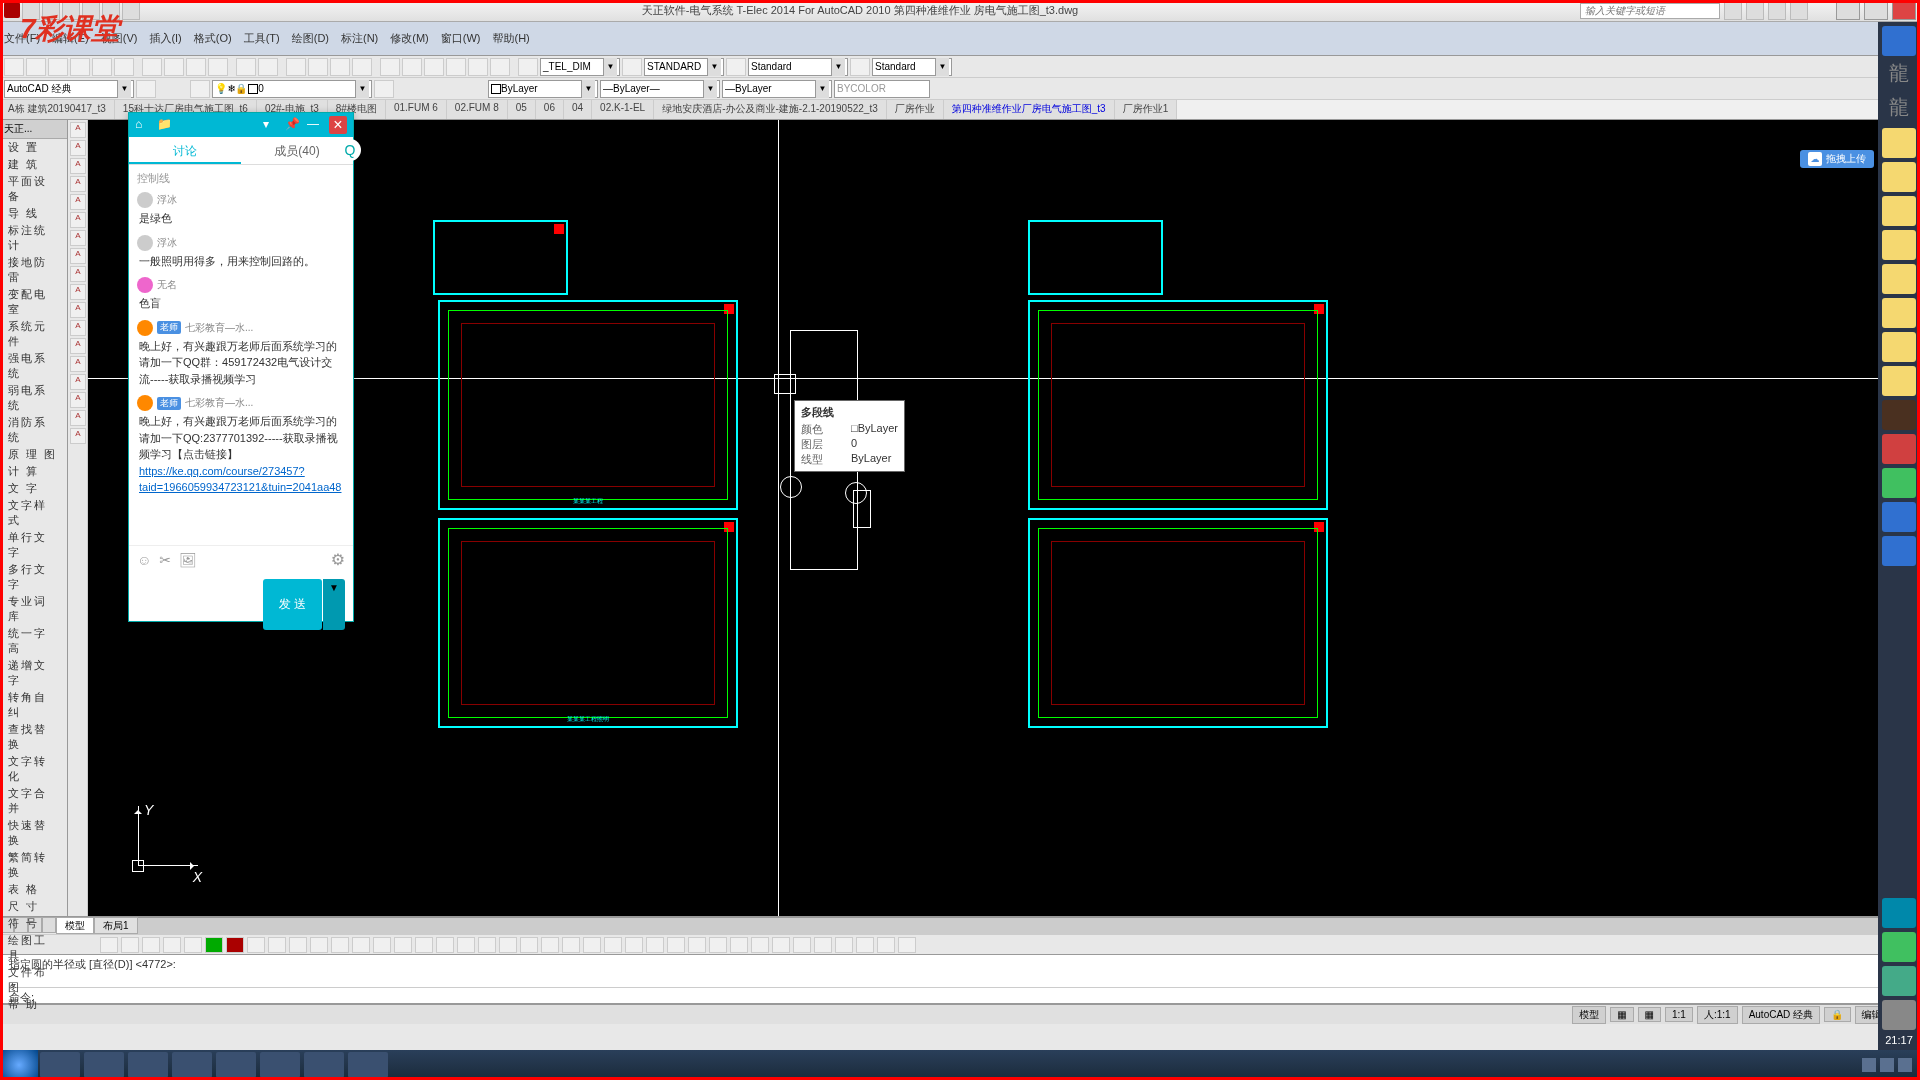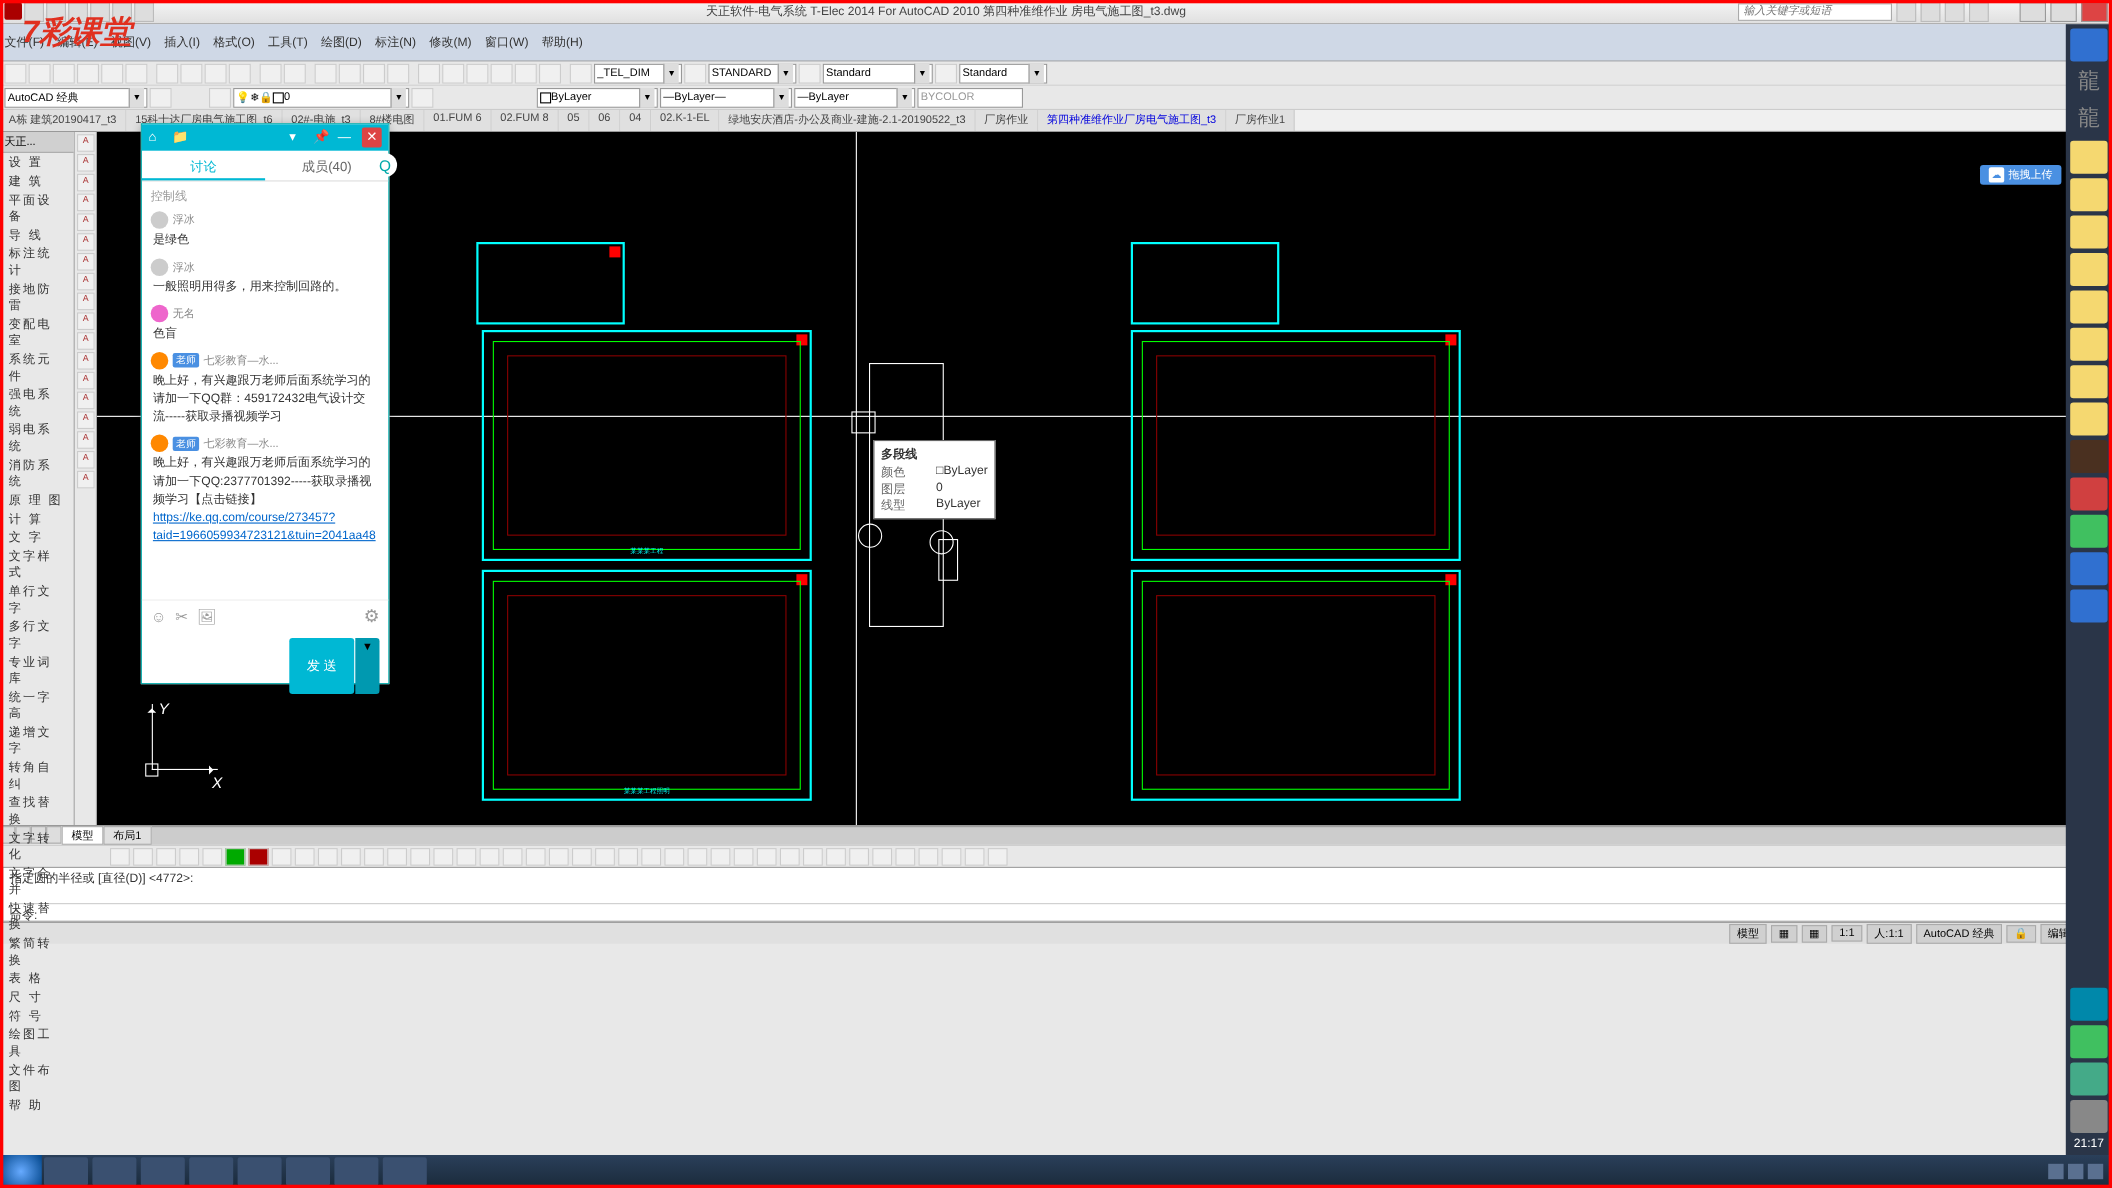--- a/index.html
+++ b/index.html
@@ -16,21 +16,21 @@
 .menubar { height: 34px; background: #cfd8e6; display: flex; font-size: 11px; padding: 0 4px; gap: 12px; align-items: center; border-bottom: 1px solid #999; }
 .menu-item { color: #333; cursor: pointer; }
 .toolbar1, .toolbar2 { height: 22px; background: #e8e8e8; display: flex; align-items: center; padding: 0 4px; gap: 2px; border-bottom: 1px solid #ccc; }
 .tb-btn { width: 20px; height: 18px; background: #f0f0f0; border: 1px solid #ccc; }
 .tb-sep { width: 4px; }
 .tb-combo { height: 18px; border: 1px solid #999; background: #fff; font-size: 10px; padding: 0 2px; display: flex; align-items: center; }
 .tb-combo-arrow { width: 14px; height: 18px; background: #ddd; border-left: 1px solid #999; margin-left: auto; display: inline-flex; align-items: center; justify-content: center; font-size: 8px; }
 .tabs-row { height: 20px; background: #f0f0f0; display: flex; font-size: 10px; border-bottom: 1px solid #999; }
 .doc-tab { padding: 2px 8px; border-right: 1px solid #ccc; background: #e0e0e0; color: #444; white-space: nowrap; }
 .doc-tab.hl { color: #00d; }
-.main-area { display: flex; height: 630px; position: relative; }
+.main-area { display: flex; height: 796px; position: relative; }
 .left-palette { width: 68px; background: #e8e8e8; border-right: 1px solid #999; font-size: 11px; }
 .palette-title { background: #d0d0d0; padding: 2px 4px; font-size: 10px; border-bottom: 1px solid #aaa; }
 .palette-item { padding: 1px 8px; color: #333; cursor: pointer; display: flex; justify-content: space-between; letter-spacing: 2px; }
 .right-palette { width: 22px; background: #e8e8e8; border-left: 1px solid #999; display: flex; flex-direction: column; gap: 2px; padding: 2px; }
 .rp-btn { width: 18px; height: 18px; background: #f0f0f0; border: 1px solid #ccc; }
 .canvas { flex: 1; background: #000; position: relative; overflow: hidden; }
 .canvas-inner { position: absolute; inset: 0; }
 .crosshair-h { position: absolute; height: 1px; background: #fff; left: 0; right: 0; top: 258px; }
 .crosshair-v { position: absolute; width: 1px; background: #fff; top: 0; bottom: 0; left: 690px; }
 .dwg-block { position: absolute; border: 2px solid #0ff; }

